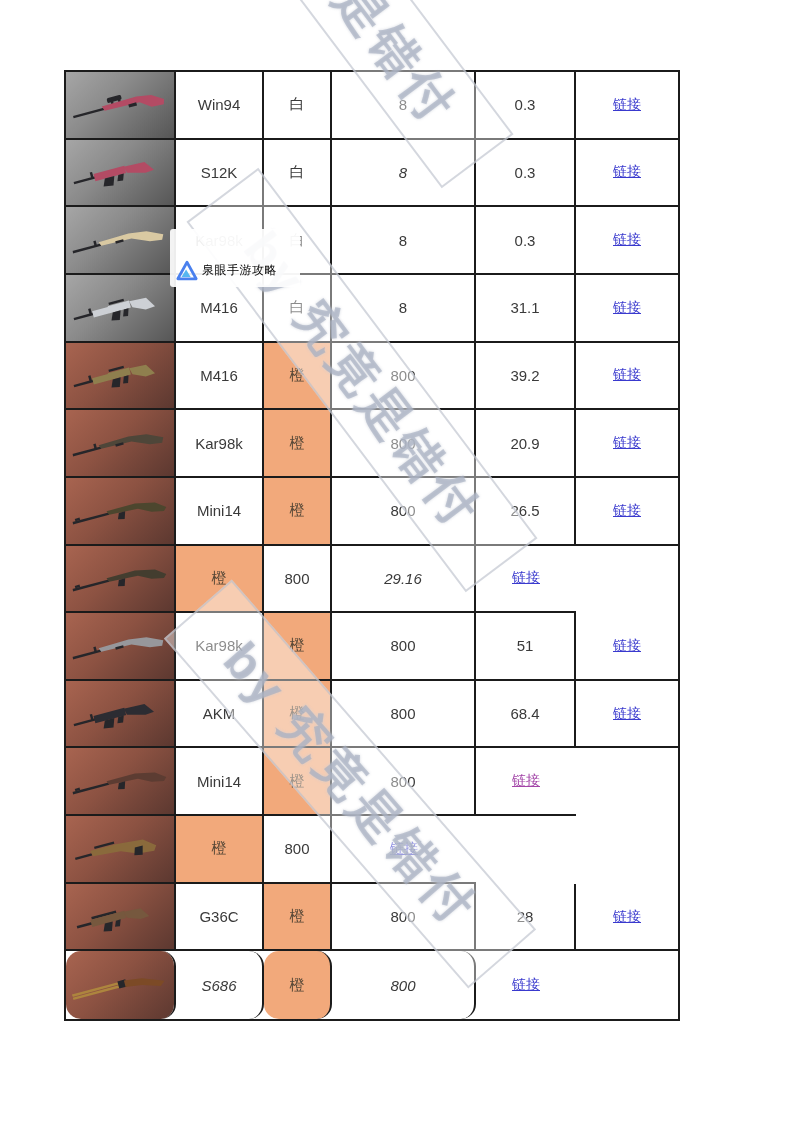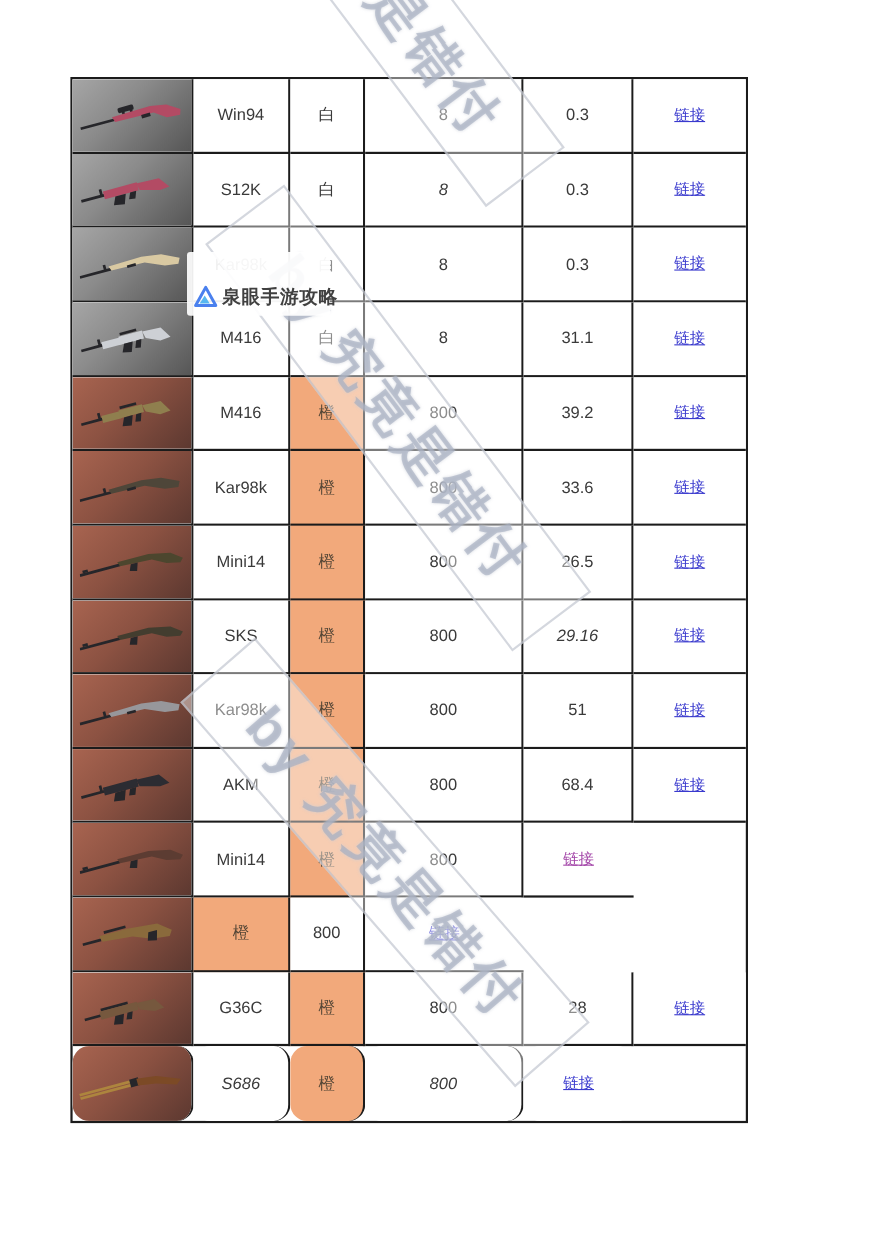--- a/index.html
+++ b/index.html
@@ -36,21 +36,21 @@
   .wm2{left:130px;top:335px;transform:rotate(53deg);}
   .wm3{left:118px;top:739px;transform:rotate(49deg);}
 
   
   .logo-box{position:absolute;left:170px;top:229px;width:130px;height:58px;z-index:3;
             background:rgba(255,255,255,.92);border-radius:3px;
             display:flex;align-items:flex-end;justify-content:flex-start;
             padding:0 4px 6px 6px;box-sizing:border-box;}
   .logo-row{display:flex;align-items:center;gap:4px;}
   .logo-tri{width:22px;height:21px;flex:0 0 auto;}
-  .logo-text{font-size:17px;font-weight:bold;color:#404040;letter-spacing:.5px;white-space:nowrap;}
+  .logo-text{font-size:12px;font-weight:normal;color:#000000;letter-spacing:.5px;white-space:nowrap;}
 
   svg.defs{position:absolute;width:0;height:0;}
 </style>
 </head>
 <body>
 
 <svg class="defs" aria-hidden="true">
   <defs>
     <symbol id="g-sniper" viewBox="0 0 120 34">
       <rect x="1" y="15" width="40" height="3" fill="#26262a"></rect>
@@ -252,21 +252,21 @@
     <div class="cell col-name">
           <span>Kar98k</span>
         </div>
     <div class="cell col-grade orange">
           <span>橙</span>
         </div>
     <div class="cell col-price">
           <span>800</span>
         </div>
     <div class="cell col-stat">
-          <span>33.6</span>
+          <span>20.9</span>
         </div>
     <div class="cell col-link">
       <a class="link" href="#">链接</a>
     </div>
   </div>
 
   <div class="row">
     <div class="cell col-img">
       <div class="thumb bg-maroon">
         <svg class="gun" viewBox="0 0 120 34" style="color: rgb(76, 70, 46);">
@@ -292,23 +292,20 @@
   </div>
 
   <div class="row">
     <div class="cell col-img">
       <div class="thumb bg-maroon">
         <svg class="gun" viewBox="0 0 120 34" style="color: rgb(67, 61, 47);">
               <use href="#g-longrifle"></use>
             </svg>
       </div>
     </div>
-    <div class="cell col-name">
-          <span>SKS</span>
-        </div>
     <div class="cell col-grade orange">
           <span>橙</span>
         </div>
     <div class="cell col-price">
           <span>800</span>
         </div>
     <div class="cell col-stat italic">
           <span>29.16</span>
         </div>
     <div class="cell col-link">

